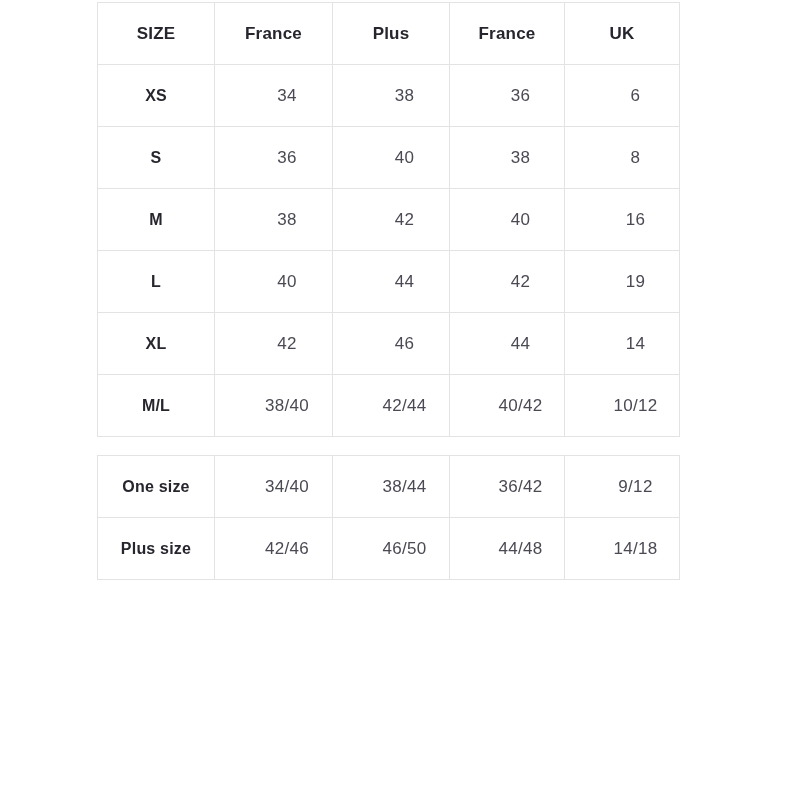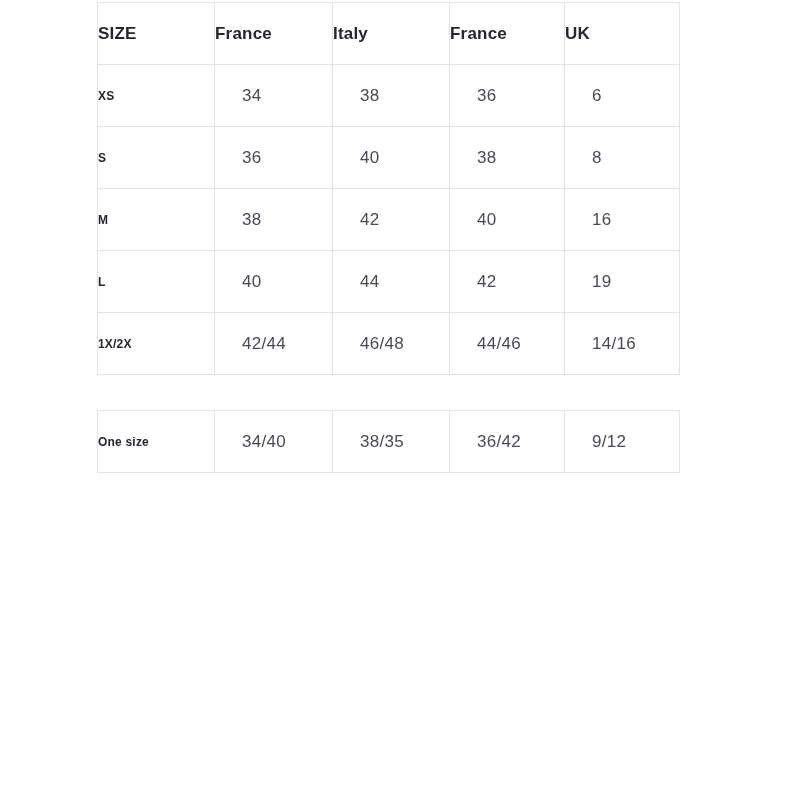--- a/index.html
+++ b/index.html
@@ -29,68 +29,68 @@
   }
   table.size-table {
     border-collapse: collapse;
     width: 582px;
     table-layout: fixed;
     background: var(--bg);
   }
   table.size-table th,
   table.size-table td {
     border: 1px solid var(--border);
-    text-align: left;
+    text-align: center;
     vertical-align: middle;
     height: 62px;
     padding: 0;
     background: var(--bg);
   }
   table.size-table thead th {
     font-weight: 700;
     color: var(--header-text);
     font-size: 17px;
     letter-spacing: 0.2px;
   }
   table.size-table tbody th {
     font-weight: 700;
     color: var(--header-text);
-    font-size: 12px;
+    font-size: 16px;
     letter-spacing: 0.2px;
   }
   table.size-table td {
     font-weight: 400;
     color: var(--value-text);
     font-size: 17px;
     letter-spacing: 0.3px;
     padding-left: 27px;
   }
   table.size-table.special {
-    margin-top: 35px;
+    margin-top: 18px;
   }
 </style>
 </head>
 <body>
 
 <div class="page">
   <div class="tables-wrap">
 
     <table class="size-table main">
       <colgroup>
         <col style="width:117px">
           <col style="width:118px">
           <col style="width:117px">
           <col style="width:115px">
           <col style="width:115px">
       </colgroup>
       <thead>
         <tr id="main-header-row">
             <th>SIZE</th>
             <th>France</th>
-            <th>Italy</th>
+            <th>Plus</th>
             <th>France</th>
             <th>UK</th>
           </tr>
       </thead>
       <tbody id="main-body">
           <tr>
             <th>XS</th>
             <td>34</td>
             <td>38</td>
             <td>36</td>
@@ -111,42 +111,56 @@
             <td>16</td>
           </tr>
           <tr>
             <th>L</th>
             <td>40</td>
             <td>44</td>
             <td>42</td>
             <td>19</td>
           </tr>
           <tr>
-            <th>1X/2X</th>
+            <th>XL</th>
+            <td>42</td>
+            <td>46</td>
+            <td>44</td>
+            <td>14</td>
+          </tr>
+          <tr>
+            <th>M/L</th>
+            <td>38/40</td>
             <td>42/44</td>
-            <td>46/48</td>
-            <td>44/46</td>
-            <td>14/16</td>
+            <td>40/42</td>
+            <td>10/12</td>
           </tr>
         </tbody>
     </table>
 
     <table class="size-table special">
       <colgroup>
         <col style="width:117px">
           <col style="width:118px">
           <col style="width:117px">
           <col style="width:115px">
           <col style="width:115px">
       </colgroup>
       <tbody id="special-body">
           <tr>
             <th>One size</th>
             <td>34/40</td>
-            <td>38/35</td>
+            <td>38/44</td>
             <td>36/42</td>
             <td>9/12</td>
+          </tr>
+          <tr>
+            <th>Plus size</th>
+            <td>42/46</td>
+            <td>46/50</td>
+            <td>44/48</td>
+            <td>14/18</td>
           </tr>
         </tbody>
     </table>
 
   </div>
 </div>
 
 </body></html>

